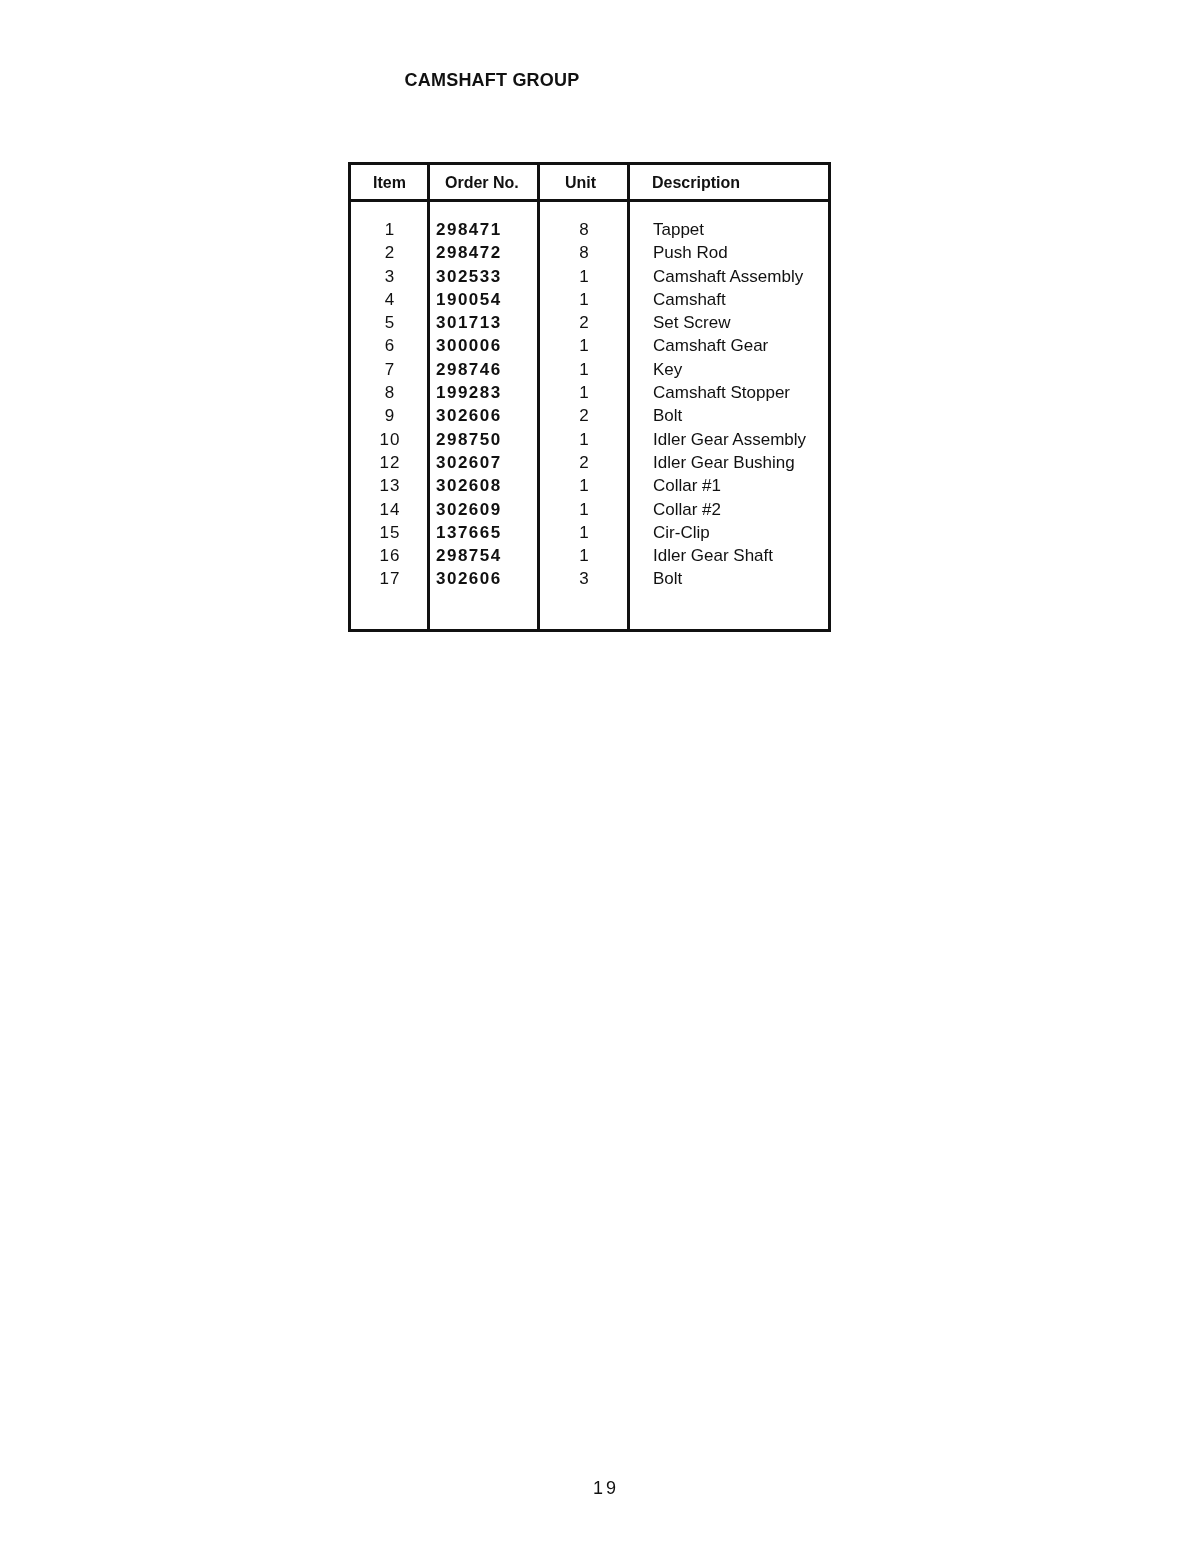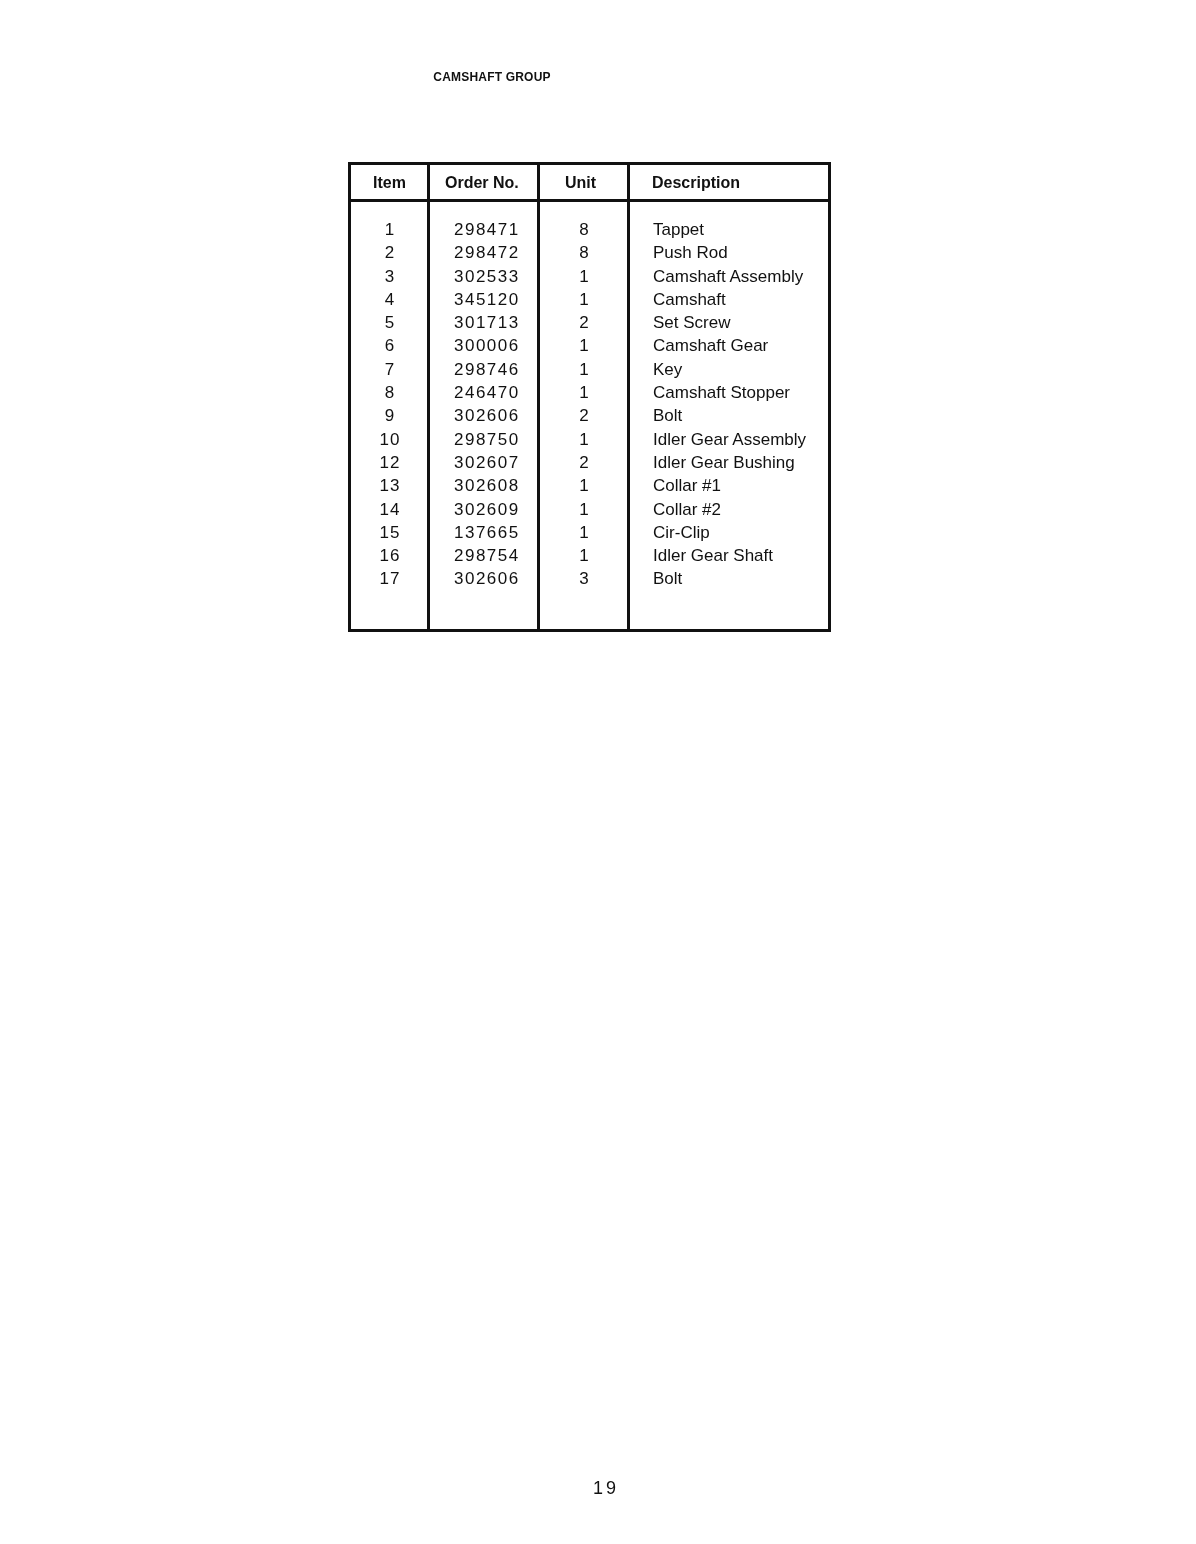--- a/index.html
+++ b/index.html
@@ -2,40 +2,40 @@
 <html><head>
 <meta charset="utf-8">
 <style>
   html, body { margin: 0; padding: 0; background: #ffffff; }
   body {
     width: 1196px; height: 1544px; position: relative; overflow: hidden;
     font-family: "Liberation Sans", sans-serif; color: #111;
   }
   .title {
     position: absolute; top: 70px; left: 0; width: 984px; text-align: center;
-    font-weight: bold; font-size: 12px; letter-spacing: 0.2px;
+    font-weight: bold; font-size: 18px; letter-spacing: 0.2px;
   }
   .parts-table {
     position: absolute; left: 348px; top: 162px; width: 483px; height: 470px;
     border: 3px solid #111; box-sizing: border-box; padding-left: 28px;
   }
   .col-divider {
     position: absolute; top: 0; bottom: 0; width: 0; border-left: 3px solid #111;
   }
   .header-rule {
     position: absolute; left: 0; right: 0; top: 34px; border-top: 3px solid #111;
   }
   .hcell {
     position: absolute; top: 9px; font-weight: bold; font-size: 16px;
   }
   .rows { position: absolute; left: 0; right: 0; top: 53px; }
   .row { position: relative; height: 23.3px; font-size: 17px; }
   .row span { position: absolute; top: 0; line-height: 23px; }
   .c-item { left: 0; width: 78px; text-align: center; letter-spacing: 1px; }
-  .c-part { left: 103px; letter-spacing: 1.5px; }
+  .c-part { left: 85px; letter-spacing: 1.5px; font-weight: bold; }
   .c-unit { left: 188px; width: 90px; text-align: center; }
   .c-desc { left: 302px; }
   .page-num {
     position: absolute; top: 1478px; left: 8px; width: 1196px; text-align: center;
     font-size: 18px; letter-spacing: 3px;
   }
 </style>
 </head>
 <body>
 
@@ -66,21 +66,21 @@
         <span class="c-desc">Push Rod</span>
       </div>
     <div class="row">
         <span class="c-item">3</span>
         <span class="c-part">302533</span>
         <span class="c-unit">1</span>
         <span class="c-desc">Camshaft Assembly</span>
       </div>
     <div class="row">
         <span class="c-item">4</span>
-        <span class="c-part">345120</span>
+        <span class="c-part">190054</span>
         <span class="c-unit">1</span>
         <span class="c-desc">Camshaft</span>
       </div>
     <div class="row">
         <span class="c-item">5</span>
         <span class="c-part">301713</span>
         <span class="c-unit">2</span>
         <span class="c-desc">Set Screw</span>
       </div>
     <div class="row">
@@ -90,21 +90,21 @@
         <span class="c-desc">Camshaft Gear</span>
       </div>
     <div class="row">
         <span class="c-item">7</span>
         <span class="c-part">298746</span>
         <span class="c-unit">1</span>
         <span class="c-desc">Key</span>
       </div>
     <div class="row">
         <span class="c-item">8</span>
-        <span class="c-part">246470</span>
+        <span class="c-part">199283</span>
         <span class="c-unit">1</span>
         <span class="c-desc">Camshaft Stopper</span>
       </div>
     <div class="row">
         <span class="c-item">9</span>
         <span class="c-part">302606</span>
         <span class="c-unit">2</span>
         <span class="c-desc">Bolt</span>
       </div>
     <div class="row">

